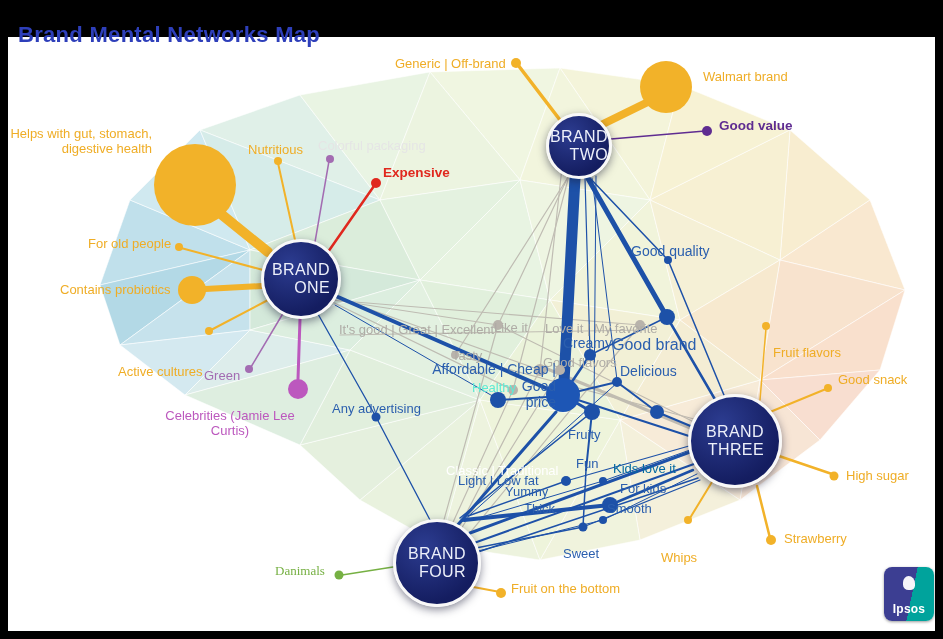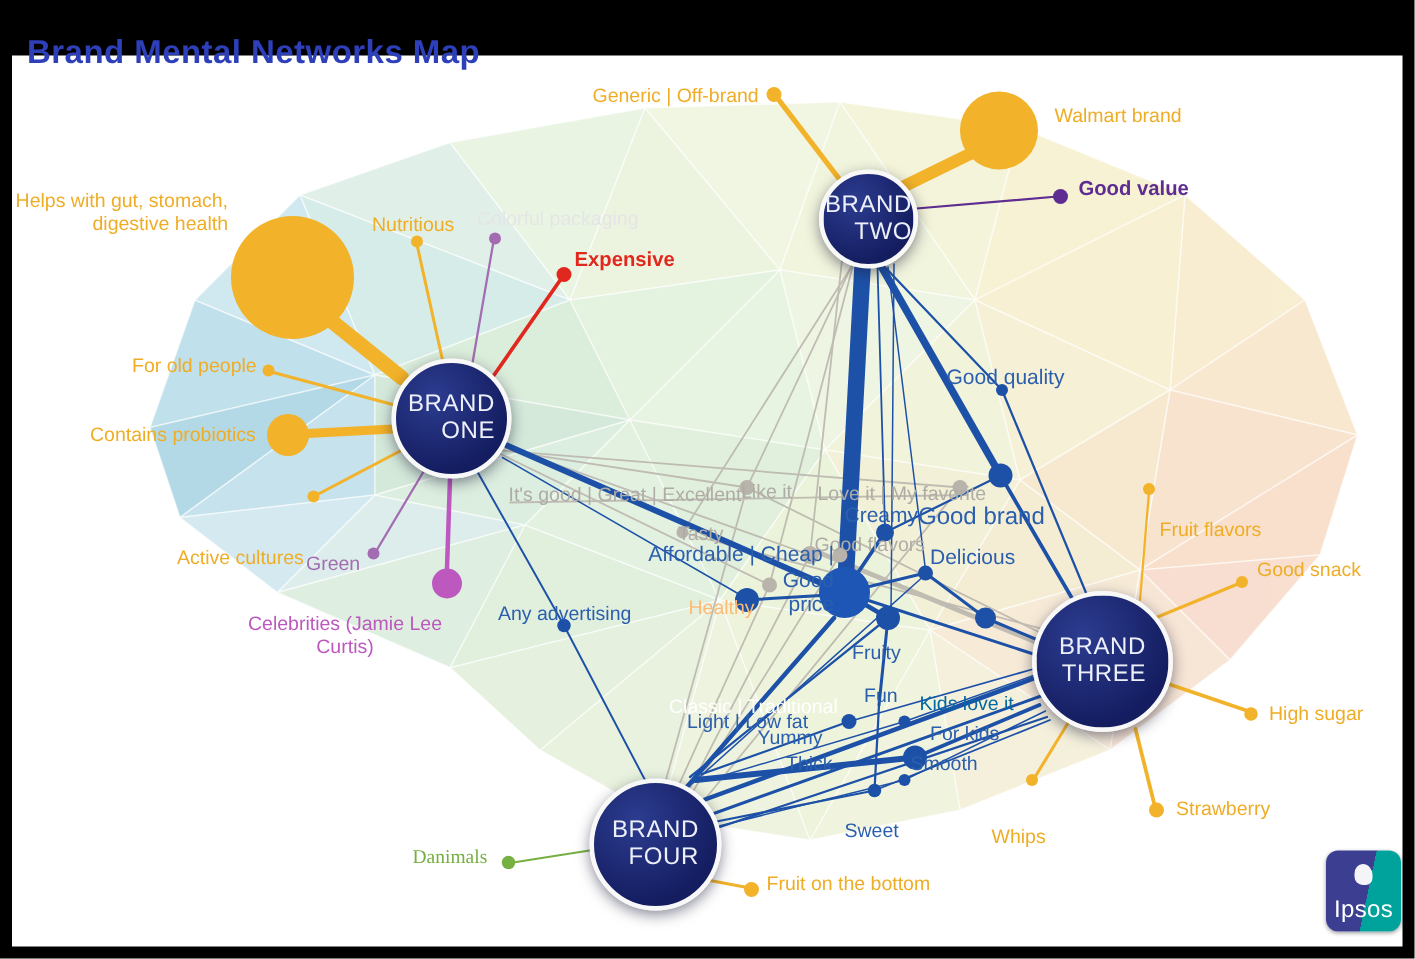--- a/index.html
+++ b/index.html
@@ -27,21 +27,21 @@
     display:flex;align-items:center;justify-content:center;text-align:right;
     color:#EDF0FA;font-size:16px;letter-spacing:.4px;white-space:pre-line;z-index:6;
     box-sizing:border-box;
   }
   .logo{
     position:absolute;left:884px;top:567px;width:50px;height:54px;border-radius:8px;
     background:linear-gradient(102deg,#3C3E92 0 55%,#00A39C 55% 100%);
     z-index:7;display:flex;align-items:flex-end;justify-content:center;
     padding-bottom:5px;box-sizing:border-box;box-shadow:0 1px 3px rgba(0,0,0,.4);
   }
-  .logo .logo-text{color:#fff;font-weight:normal;font-size:16px;letter-spacing:.2px}
+  .logo .logo-text{color:#fff;font-weight:bold;font-size:12px;letter-spacing:.2px}
   .logo .face{position:absolute;top:9px;left:19px;width:12px;height:14px;
     background:#fff;border-radius:6px 7px 5px 6px / 7px 8px 5px 6px;opacity:.95}
 </style>
 </head>
 <body>
 
 <h1 class="page-title">Brand Mental Networks Map</h1>
 
 <div class="panel"></div>
 
@@ -256,21 +256,21 @@
     <span class="lbl" style="left: 494px; top: 308px; color: rgb(175, 172, 166); margin-top: 12px;">Like it</span>
     <span class="lbl" style="left: 545px; top: 321px; color: rgb(175, 172, 166);">Love it | My favorite</span>
     <span class="lbl" style="left: 452px; top: 348px; color: rgb(175, 172, 166);">Tasty</span>
     <span class="lbl" style="left: 543px; top: 355px; color: rgb(175, 172, 166);">Good flavors</span>
     <span class="lbl" style="left: 563px; top: 335px; color: rgb(43, 95, 174); font-size: 14px;">Creamy</span>
     <span class="lbl" style="left: 612px; top: 336px; color: rgb(43, 95, 174); font-size: 16px;">Good brand</span>
     <span class="lbl" style="left: 620px; top: 363px; color: rgb(43, 95, 174); font-size: 14px;">Delicious</span>
     <span class="lbl" style="left: 631px; top: 243px; color: rgb(43, 95, 174); font-size: 14px;">Good quality</span>
     <span class="lbl" style="left: 406px; top: 361px; color: rgb(43, 95, 174); width: 150px; text-align: right; font-size: 14px;">Affordable | Cheap | Good
 price</span>
-    <span class="lbl" style="left: 459px; top: 380px; color: #fdba74; margin-top: 17px;">Healthy</span>
+    <span class="lbl" style="left: 472px; top: 380px; color: #5eead4;">Healthy</span>
     <span class="lbl" style="left: 568px; top: 427px; color: rgb(43, 95, 174);">Fruity</span>
     <span class="lbl" style="left: 446px; top: 463px; color: #ffffff;">Classic | Traditional</span>
     <span class="lbl" style="left: 458px; top: 473px; color: rgb(43, 95, 174);">Light | Low fat</span>
     <span class="lbl" style="left: 505px; top: 484px; color: rgb(43, 95, 174);">Yummy</span>
     <span class="lbl" style="left: 524px; top: 501px; color: rgb(43, 95, 174);">Thick</span>
     <span class="lbl" style="left: 576px; top: 456px; color: rgb(43, 95, 174);">Fun</span>
     <span class="lbl" style="left: 613px; top: 461px; color: #0369a1;">Kids love it</span>
     <span class="lbl" style="left: 620px; top: 481px; color: rgb(43, 95, 174);">For kids</span>
     <span class="lbl" style="left: 607px; top: 501px; color: rgb(43, 95, 174);">Smooth</span>
     <span class="lbl" style="left: 563px; top: 546px; color: rgb(43, 95, 174);">Sweet</span>

